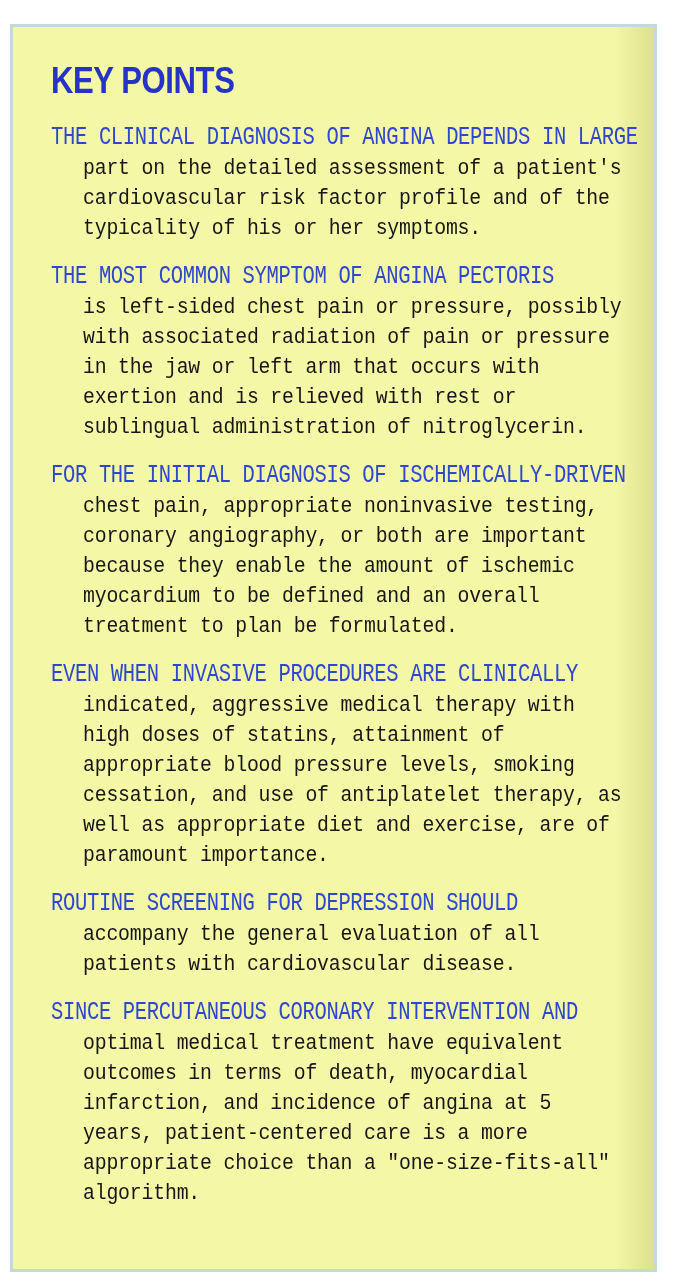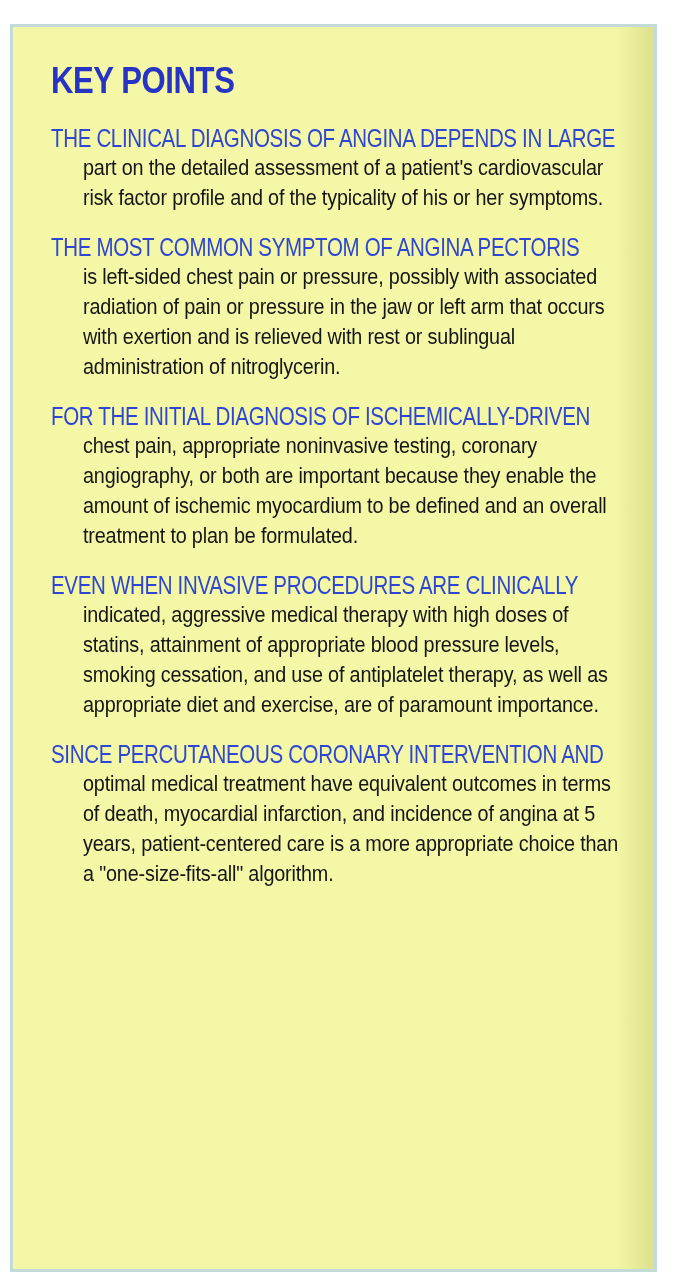--- a/index.html
+++ b/index.html
@@ -38,20 +38,21 @@
     color: #2733c4;
     letter-spacing: -0.5px;
     white-space: nowrap;
     transform: scaleX(0.84);
     transform-origin: 0 50%;
     margin: 0 0 22px 0;
     line-height: 40px;
   }
   .kp-item {
     margin: 0 0 19px 0;
+    font-family: Liberation Mono, monospace;
   }
   .kp-lead {
     font-size: 25px;
     color: #2f46d2;
     letter-spacing: -0.4px;
     white-space: nowrap;
     transform: scaleX(0.82);
     transform-origin: 0 50%;
     line-height: 30px;
   }
@@ -89,20 +90,24 @@
     <div class="kp-item">
       <div class="kp-lead">FOR THE INITIAL DIAGNOSIS OF ISCHEMICALLY-DRIVEN</div>
       <div class="kp-body">chest pain, appropriate noninvasive testing, coronary angiography, or both are important because they enable the amount of ischemic myocardium to be defined and an overall treatment to plan be formulated.</div>
     </div>
 
     <div class="kp-item">
       <div class="kp-lead">EVEN WHEN INVASIVE PROCEDURES ARE CLINICALLY</div>
       <div class="kp-body">indicated, aggressive medical therapy with high doses of statins, attainment of appropriate blood pressure levels, smoking cessation, and use of antiplatelet therapy, as well as appropriate diet and exercise, are of paramount importance.</div>
     </div>
 
+    <div class="kp-item">
+      <div class="kp-lead">ROUTINE SCREENING FOR DEPRESSION SHOULD</div>
+      <div class="kp-body">accompany the general evaluation of all patients with cardiovascular disease.</div>
+    </div>
 
     <div class="kp-item">
       <div class="kp-lead">SINCE PERCUTANEOUS CORONARY INTERVENTION AND</div>
       <div class="kp-body">optimal medical treatment have equivalent outcomes in terms of death, myocardial infarction, and incidence of angina at 5 years, patient-centered care is a more appropriate choice than a "one-size-fits-all" algorithm.</div>
     </div>
 
   </div>
 </div>
 
 </body></html>

